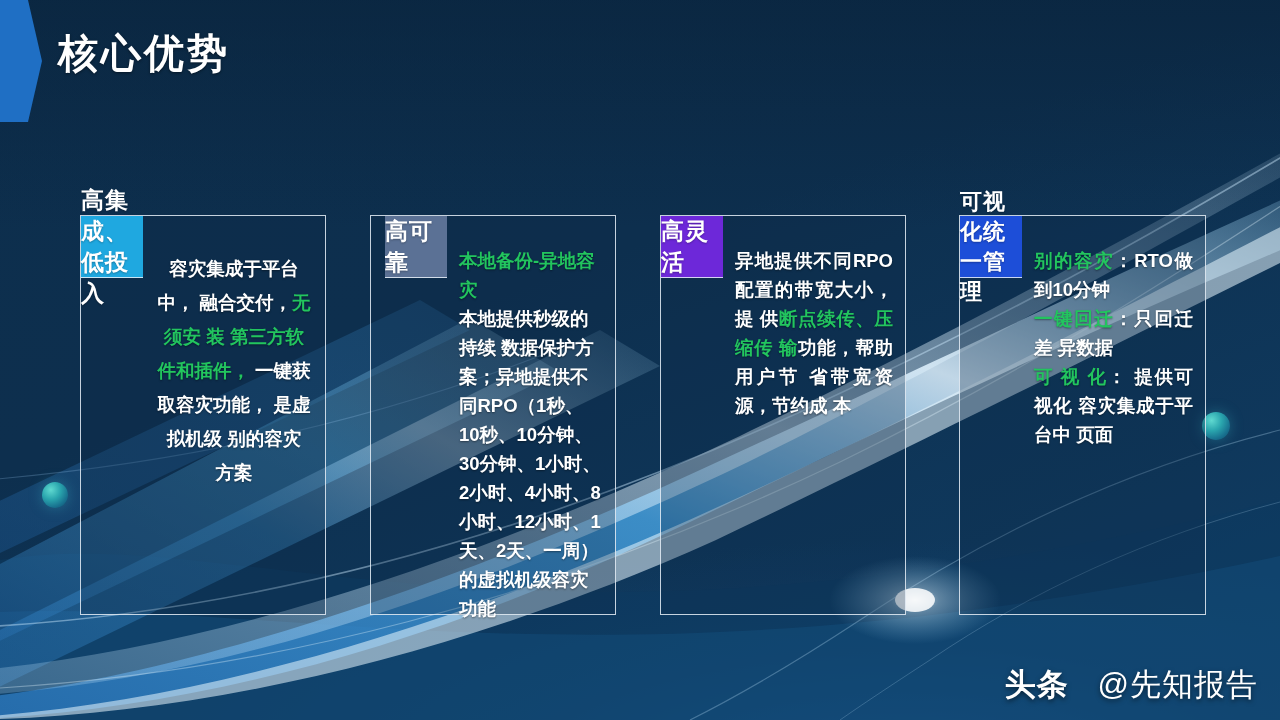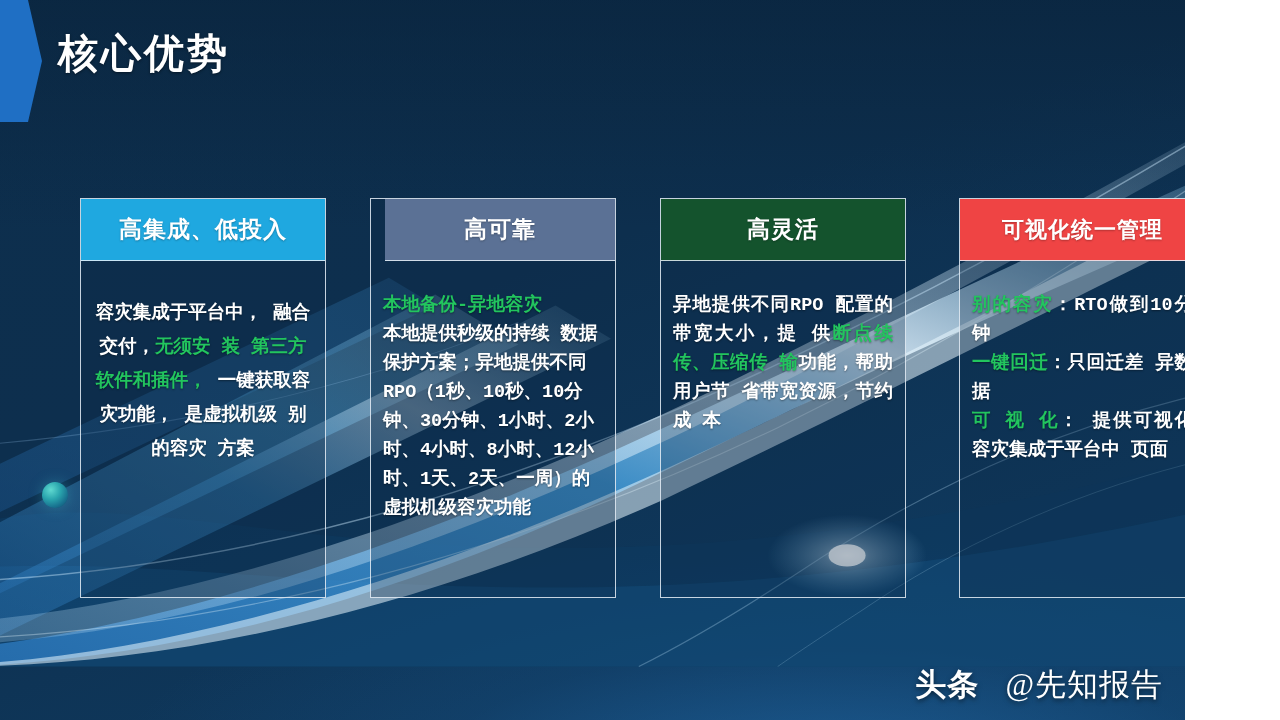--- a/index.html
+++ b/index.html
@@ -3,21 +3,21 @@
 <meta charset="utf-8">
 <style>
   * { box-sizing: border-box; margin: 0; padding: 0; }
   html, body {
     width: 1280px; height: 720px;
     overflow: hidden;
     font-family: "Liberation Serif", "DejaVu Serif", serif;
   }
   #slide {
     position: relative;
-    width: 1185px; height: 720px;
+    width: 1280px; height: 720px;
     background: #0d2f4e;
     overflow: hidden;
   }
 
   
   .bg-base {
     position: absolute; inset: 0;
     background:
       radial-gradient(ellipse 520px 300px at 8% -6%, #1a7d72 0%, rgba(22,110,104,0.55) 34%, rgba(17,68,92,0.0) 72%),
       linear-gradient(118deg, #13465f 0%, #123e5c 26%, #0f3454 52%, #0e3player 52%, #103a5d 74%, #15517f 100%);
@@ -70,28 +70,28 @@
     font-size: 40px;
     font-weight: bold;
     letter-spacing: 3px;
     text-shadow: 0 1px 3px rgba(0,0,0,0.45);
     z-index: 6;
   }
 
   
   .card {
     position: absolute;
-    top: 198px;
+    top: 215px;
     width: 246px;
     height: 400px;
     border: 1px solid rgba(232,240,248,0.85);
     background: rgba(14,44,72,0.30);
     z-index: 4;
     display: flex;
-    flex-direction: column;
+    flex-direction: row;
   }
   .card.c1 { left: 80px;  }
   .card.c2 { left: 370px; }
   .card.c3 { left: 660px; }
   .card.c4 { left: 959px; width: 247px; }
 
   .card-head {
     height: 62px;
     flex: 0 0 62px;
     display: flex; align-items: center; justify-content: center;
@@ -102,37 +102,37 @@
     letter-spacing: 1px;
     border-bottom: 1px solid rgba(232,240,248,0.85);
     text-shadow: 0 1px 2px rgba(0,0,0,0.28);
   }
   .card.c4 .card-head { font-size: 22px; }
 
   .card-body {
     flex: 1 1 auto;
     padding: 30px 12px 10px 12px;
     color: #ffffff;
-    font-family: Liberation Mono, monospace;
+    font-family: Liberation Sans, sans-serif;
     font-size: 18.5px;
     line-height: 29px;
     font-weight: bold;
     text-shadow: 0 1px 2px rgba(0,0,0,0.4);
   }
   .card.c1 .card-body { text-align: center; padding-top: 36px; line-height: 34px; }
   .card.c2 .card-body { text-align: left; }
   .card.c3 .card-body { text-align: justify; text-align-last: left; }
   .card.c4 .card-body { text-align: justify; text-align-last: left; }
   .hl { color: #22c55e; }
 
   
   .watermark {
     position: absolute; right: 22px; bottom: 14px;
     color: #ffffff;
-    font-family: Liberation Serif, serif;
+    font-family: Liberation Sans, sans-serif;
     font-size: 31px;
     font-weight: bold;
     letter-spacing: 1px;
     text-shadow: 0 2px 5px rgba(0,0,0,0.55);
     z-index: 8;
     white-space: nowrap;
   }
   .watermark .wm-tag { font-weight: bold; }
   .watermark .wm-at  { font-weight: normal; }
 </style>
@@ -210,26 +210,26 @@
     <div class="card-head" style="background: rgb(31, 168, 224);">高集成、低投入</div>
     <div class="card-body"><span>容灾集成于平台中， 融合交付，</span><span class="hl">无须安 装 第三方软件和插件，</span><span> 一键获取容灾功能， 是虚拟机级 别的容灾 方案</span></div>
   </div>
 
   <div class="card c2">
     <div class="card-head" style="background: rgb(91, 113, 149); margin-left: 14px;">高可靠</div>
     <div class="card-body"><span class="hl">本地备份-异地容灾</span><br><span>本地提供秒级的持续 数据保护方案；异地提供不同RPO（1秒、10秒、10分钟、30分钟、1小时、2小时、4小时、8小时、12小时、1天、2天、一周）的虚拟机级容灾功能</span></div>
   </div>
 
   <div class="card c3">
-    <div class="card-head" style="background: #14532d;">高灵活</div>
+    <div class="card-head" style="background: #6d28d9;">高灵活</div>
     <div class="card-body"><span>异地提供不同RPO 配置的带宽大小，提 供</span><span class="hl">断点续传、压缩传 输</span><span>功能，帮助用户节 省带宽资源，节约成 本</span></div>
   </div>
 
   <div class="card c4">
-    <div class="card-head" style="background: #ef4444;">可视化统一管理</div>
+    <div class="card-head" style="background: #1d4ed8;">可视化统一管理</div>
     <div class="card-body"><span class="hl">别的容灾</span><span>：RTO做到10分钟</span><br><span class="hl">一键回迁</span><span>：只回迁差 异数据</span><br><span class="hl">可 视 化</span><span>： 提供可视化 容灾集成于平台中 页面</span></div>
   </div>
 
   <div class="watermark">
     <span class="wm-tag">头条</span>
     <span>&nbsp;</span>
     <span class="wm-at">@先知报告</span>
   </div>
 
 </div>

